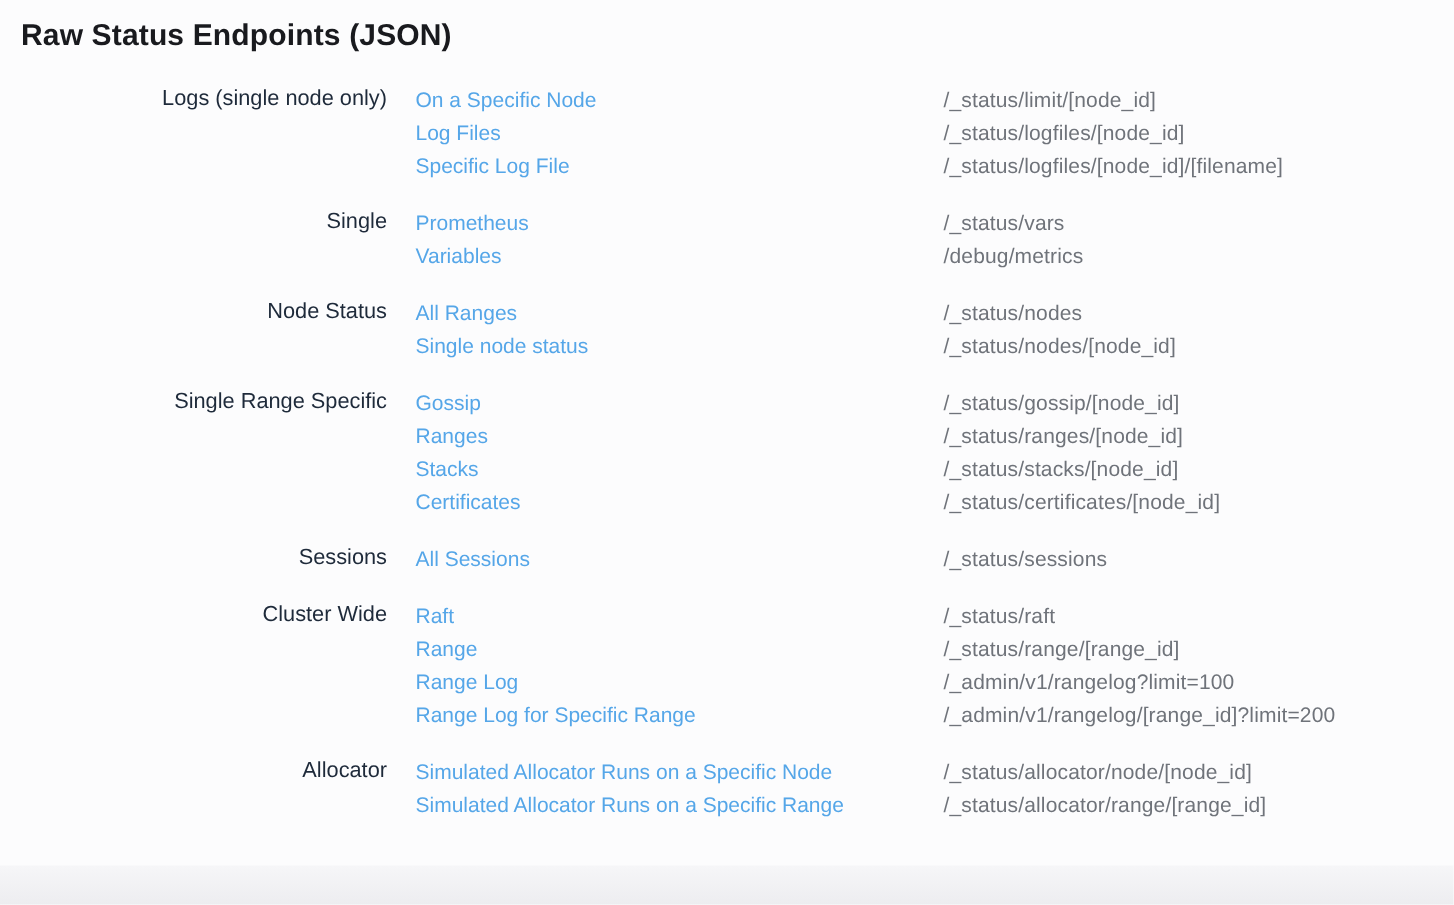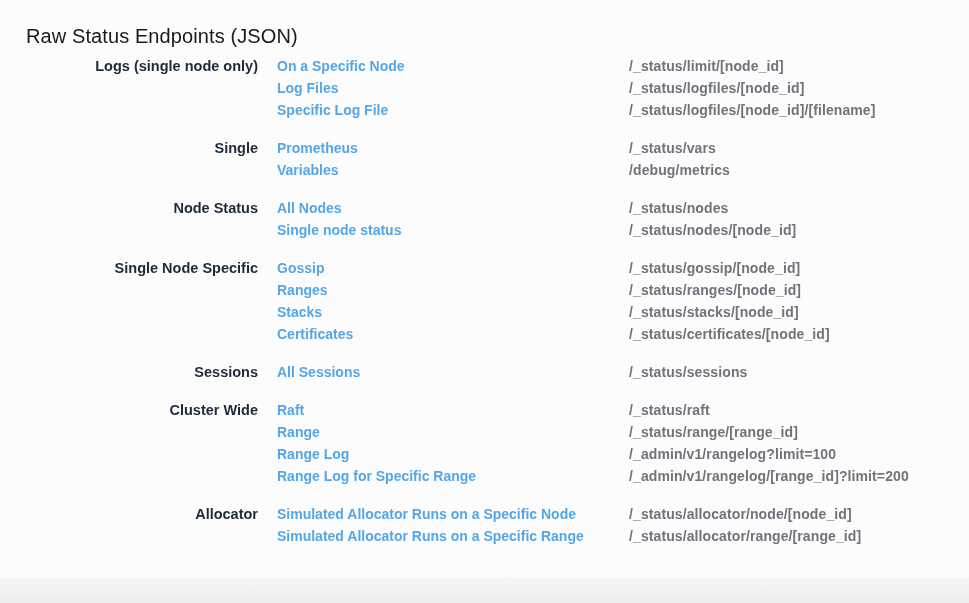--- a/index.html
+++ b/index.html
@@ -8,32 +8,31 @@
     width: 969px;
     height: 603px;
     background: #fcfcfd;
     font-family: "Liberation Sans", sans-serif;
     overflow: hidden;
   }
   .page-title {
     position: absolute;
     top: 13px;
     left: 14px;
-    margin: 12px;
+    margin: 0;
     font-size: 20px;
-    font-weight: 400;
+    font-weight: 700;
     letter-spacing: 0.1px;
     color: #191a1e;
   }
   .endpoints-table {
     position: absolute;
     top: 55px;
     left: 0;
     width: 969px;
-    font-weight: bold;
   }
   .section {
     display: flex;
     margin-bottom: 16px;
   }
   .section-category {
     width: 258px;
     flex: 0 0 258px;
     text-align: right;
     font-size: 14.5px;
@@ -105,32 +104,32 @@
         <a class="endpoint-link">Variables</a>
         <span class="endpoint-path">/debug/metrics</span>
       </div>
     </div>
   </div>
 
   <div class="section">
     <div class="section-category">Node Status</div>
     <div class="section-rows">
       <div class="endpoint-row">
-        <a class="endpoint-link">All Nodes</a>
+        <a class="endpoint-link">All Ranges</a>
         <span class="endpoint-path">/_status/nodes</span>
       </div>
       <div class="endpoint-row">
         <a class="endpoint-link">Single node status</a>
         <span class="endpoint-path">/_status/nodes/[node_id]</span>
       </div>
     </div>
   </div>
 
   <div class="section">
-    <div class="section-category">Single Node Specific</div>
+    <div class="section-category">Single Range Specific</div>
     <div class="section-rows">
       <div class="endpoint-row">
         <a class="endpoint-link">Gossip</a>
         <span class="endpoint-path">/_status/gossip/[node_id]</span>
       </div>
       <div class="endpoint-row">
         <a class="endpoint-link">Ranges</a>
         <span class="endpoint-path">/_status/ranges/[node_id]</span>
       </div>
       <div class="endpoint-row">

